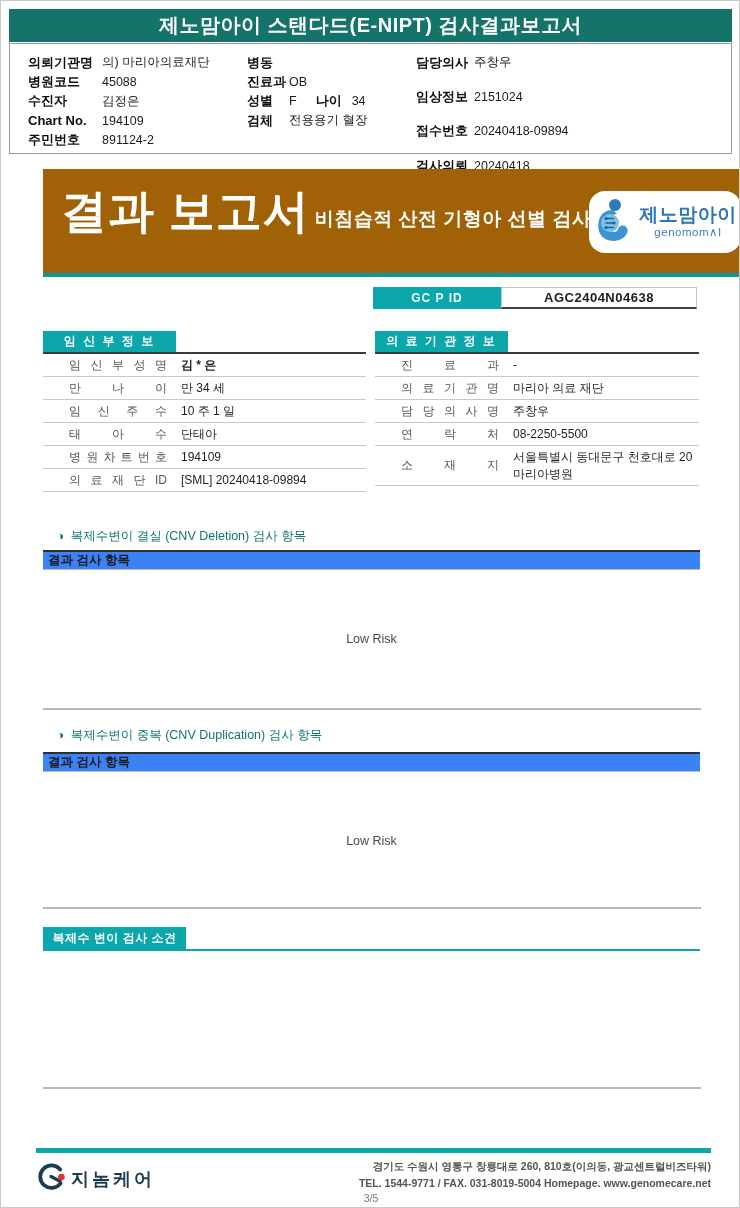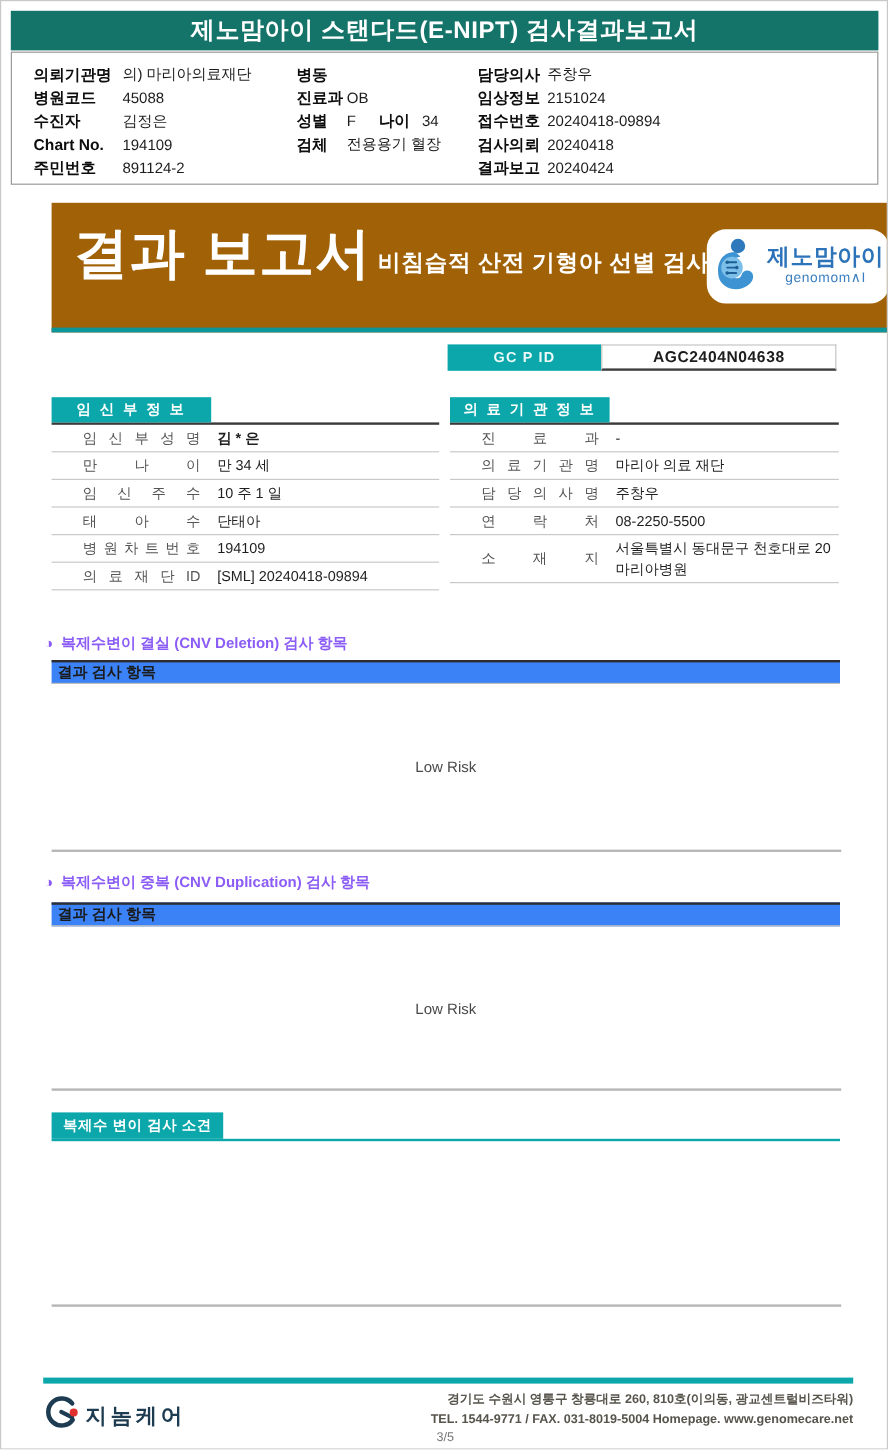--- a/index.html
+++ b/index.html
@@ -8,21 +8,21 @@
   .page { position:relative; width:740px; height:1208px; background:#fff; border:1px solid #c9c9c9; overflow:hidden; }
 
   
   .title-bar { position:absolute; top:8px; left:8px; width:723px; height:33px; background:#15746a; color:#fff; display:flex; align-items:center; justify-content:center; font-size:20px; font-weight:bold; letter-spacing:0.5px; }
 
   
   .info-box { position:absolute; top:42px; left:8px; width:723px; height:111px; border:1px solid #9a9a9a; background:#fff; }
   .info-col { position:absolute; top:9px; display:flex; flex-direction:column; }
   .info-col.c1 { left:18px;  width:215px; }
   .info-col.c2 { left:237px; width:168px; }
-  .info-col.c3 { left:388px; width:300px; }
+  .info-col.c3 { left:406px; width:300px;gap:15px; }
   .info-row { height:19.4px; display:flex; align-items:center; font-size:12.5px; color:#1c1c1c; white-space:nowrap; }
   .info-row .il { font-weight:bold; font-size:13px; color:#0d0d0d; }
   .c1 .il { width:74px; } .c2 .il { width:42px; } .c3 .il { width:58px; }
   .info-row .il2 { font-weight:bold; font-size:13px; color:#0d0d0d; margin-left:19px; margin-right:10px; }
 
   
   .banner { position:absolute; top:168px; left:42px; width:712px; height:108px; background:#a16207; border-bottom:4px solid #0b9599; border-radius:0; }
   .banner-titles { position:absolute; left:18px; top:18px; display:flex; align-items:flex-end; }
   .banner-title { color:#fff; font-size:46px; font-weight:800; line-height:1.05; letter-spacing:1px; }
   .banner-sub { color:#fff; font-size:19px; font-weight:bold; margin-left:5px; margin-bottom:3px; letter-spacing:0.5px; }
@@ -47,21 +47,21 @@
   .tvalue { flex:1; font-size:12px; color:#1f1f1f; padding-right:4px; line-height:1.4; }
   .tvalue.b { font-weight:bold; }
   .trow.tall { min-height:40px; }
 
   
   .sec-header { position:absolute; left:42px; width:657px; border-bottom:3px solid #0ba7aa; }
   .sec-box { width:133px; height:21px; background:#0ba7aa; color:#fff; font-size:12px; font-weight:bold; display:flex; align-items:center; justify-content:center; letter-spacing:2px; }
   .sec-box.wide { width:143px; height:22px; letter-spacing:0.5px; }
   .sec-header.h2 { border-bottom-width:2px; }
 
-  .item-line { position:absolute; left:36px; font-size:12.5px; color:#8b5cf6; white-space:nowrap;font-weight:bold; }
+  .item-line { position:absolute; left:56px; font-size:12.5px; color:#0f766e; white-space:nowrap; }
   .item-line .bullet { font-size:12px; margin-right:3px; }
   .col-bar { position:absolute; left:42px; width:657px; height:20px; background:#3b82f6; border-top:2px solid #2e2e2e; border-bottom:1px solid #bdbdbd; font-size:12.5px; font-weight:bold; color:#1a1a1a; line-height:17px; padding-left:5px; }
   .result-line { position:absolute; left:42px; width:657px; text-align:center; font-size:12.5px; color:#4a4a4a; }
   .hline { position:absolute; left:42px; width:658px; height:2px; background:#b7b7b7; }
 
   
   .footer-bar { position:absolute; top:1147px; left:35px; width:675px; height:5px; background:#0ba7aa; }
   .footer-content { position:absolute; top:1157px; left:35px; width:675px; display:flex; justify-content:space-between; align-items:flex-start; }
   .fl-logo { display:flex; align-items:center; gap:5px; margin-top:4px; }
   .fl-name { color:#1d3c52; font-size:18px; font-weight:bold; letter-spacing:3px; }

